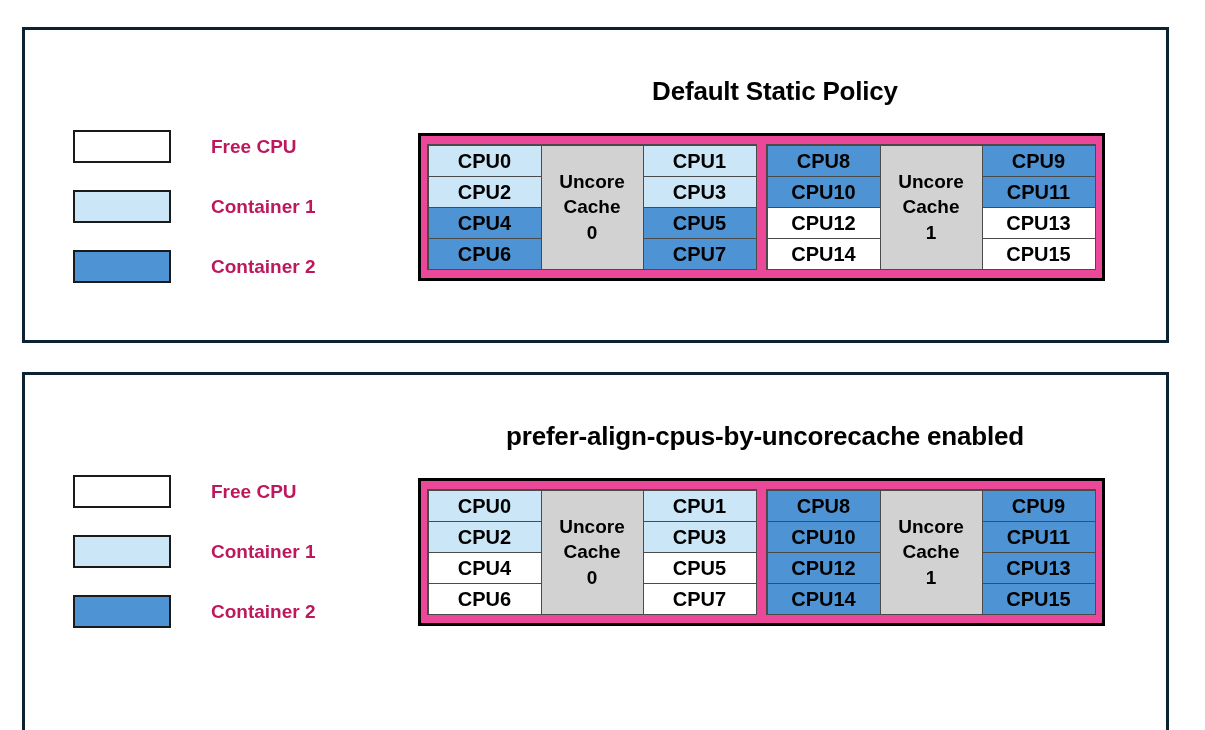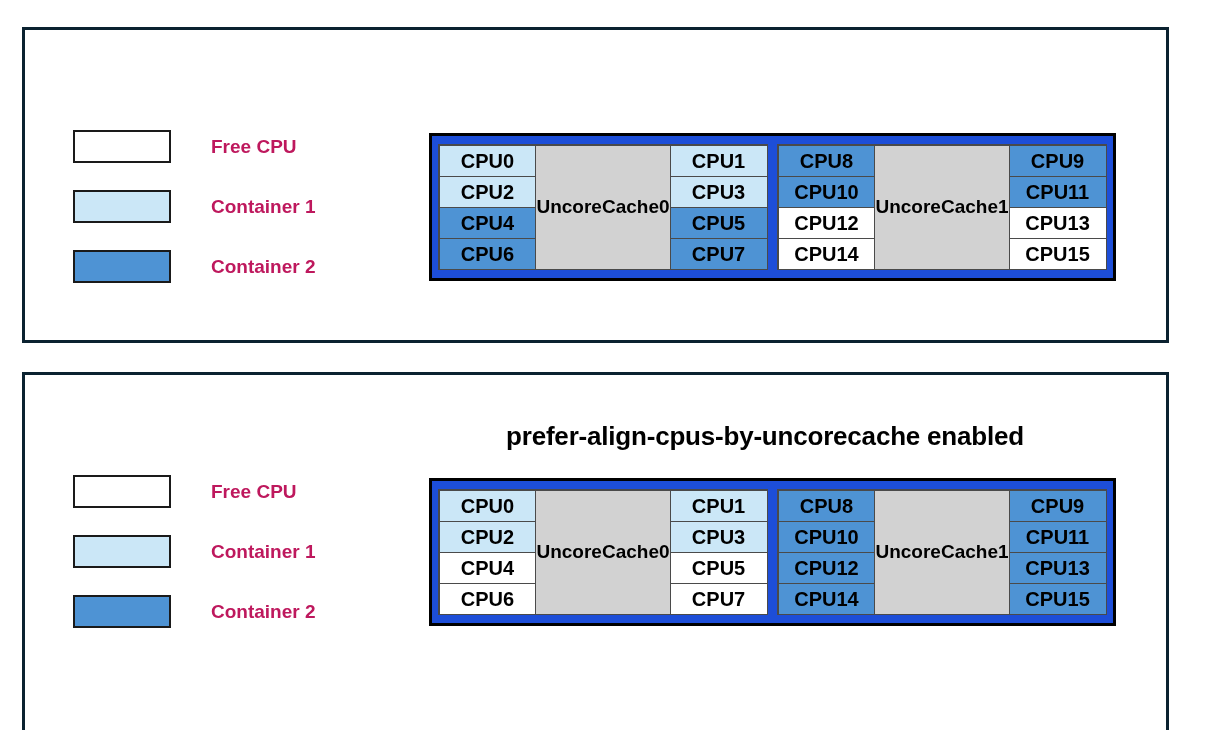--- a/index.html
+++ b/index.html
@@ -60,27 +60,27 @@
     margin-left:40px;
     font-size:19px;
     font-weight:bold;
     color:#be185d;
     white-space:nowrap;
   }
 
   
   .grid-frame{
     position:absolute;
-    left:404px;
+    left:393px;
     top:103px;
     width:687px;
     height:148px;
     border:3px solid #000000;
     box-sizing:border-box;
-    background:#1d4ed8;
+    background:#ec4899;
     padding:8px 6px;
   }
   .grid-inner{
     display:flex;
     height:100%;
     gap:9px;
   }
   .cache-group{
     display:flex;
     flex:1 1 0;
@@ -102,37 +102,38 @@
     font-weight:bold;
     color:#000000;
     border:1px solid #4a4a4a;
     box-sizing:border-box;
     margin:-0.5px;
     line-height:1;
   }
   .cache-col{
     flex:0 0 103px;
     display:flex;
-    flex-direction:row;
+    flex-direction:column;
     align-items:center;
-    justify-content:flex-start;
+    justify-content:center;
     background:#d2d2d2;
     border:1px solid #4a4a4a;
     box-sizing:border-box;
     font-size:19px;
     font-weight:bold;
     color:#000000;
     line-height:1.32;
     margin:-0.5px;
   }
 </style>
 </head>
 <body>
 
 <div class="panel" id="panel-1">
+  <div class="panel-title">Default Static Policy</div>
   <div class="legend">
     <div class="legend-row">
       <span class="legend-swatch" style="background-color: rgb(255, 255, 255);"></span>
       <span class="legend-label">Free CPU</span>
     </div>
     <div class="legend-row">
       <span class="legend-swatch" style="background-color: rgb(203, 231, 247);"></span>
       <span class="legend-label">Container 1</span>
     </div>
     <div class="legend-row">

